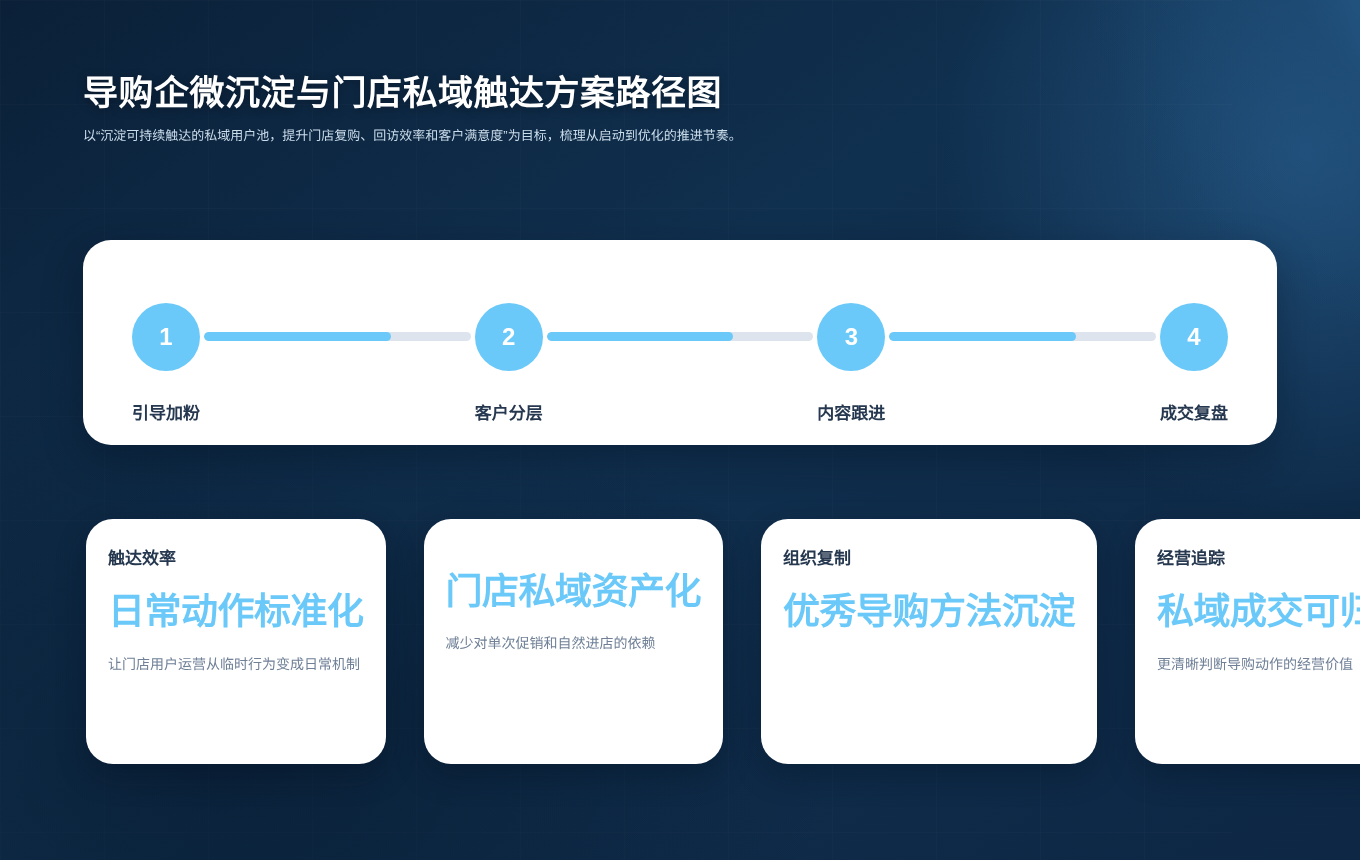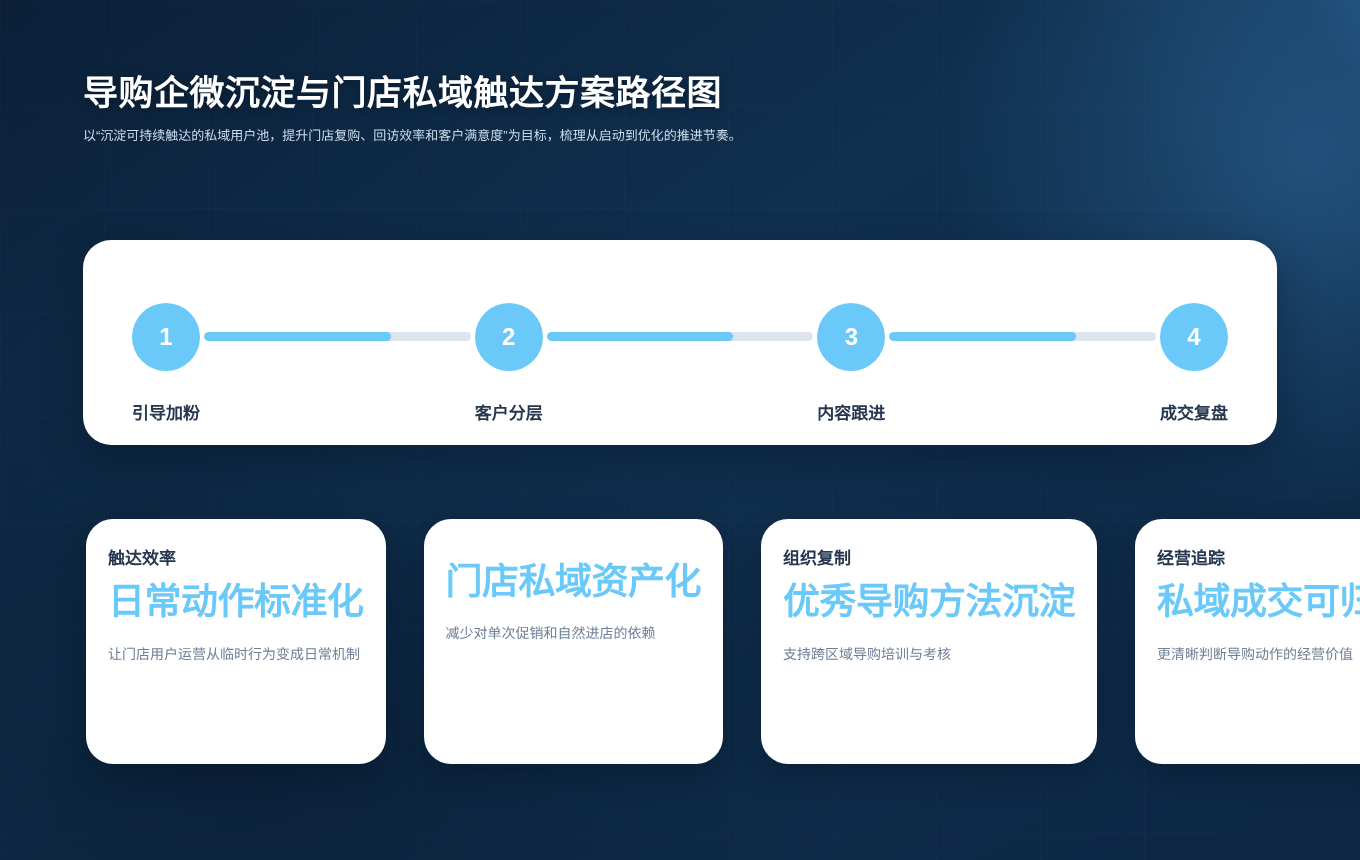--- a/index.html
+++ b/index.html
@@ -94,21 +94,21 @@
     flex:1 1 0; position:relative;
     background:#ffffff; border-radius:27px;
     padding:30px 22px 0 22px;
     box-shadow:0 12px 30px rgba(3,14,28,0.30);
   }
   .card-title {
     font-size:17px; font-weight:bold; color:#26384f;
     line-height:1.2;
   }
   .card-highlight {
-    margin-top:12px;
+    margin-top:22px;
     font-size:37px; font-weight:bold; color:#6ac9f8;
     line-height:1.12; white-space:nowrap;
     letter-spacing:-0.5px;
     text-align:right;
   }
   .card-desc {
     margin-top:20px;
     font-size:14px; color:#6f8097; line-height:1.62;
   }
   
@@ -178,21 +178,20 @@
     </div>
 
     <div class="card">
       <div class="card-highlight" style="color: rgb(106, 201, 248);">门店私域资产化</div>
       <div class="card-desc">减少对单次促销和自然进店的依赖</div>
     </div>
 
     <div class="card">
       <div class="card-title">组织复制</div>
       <div class="card-highlight" style="color: rgb(106, 201, 248);">优秀导购方法沉淀</div>
-      <div class="card-desc">支持跨区域导购培训与考核</div>
     </div>
 
     <div class="card">
       <div class="card-title">经营追踪</div>
       <div class="card-highlight" style="color: rgb(106, 201, 248);">私域成交可归因</div>
       <div class="card-desc">更清晰判断导购动作的经营价值</div>
     </div>
 
   </div>
 </div>

